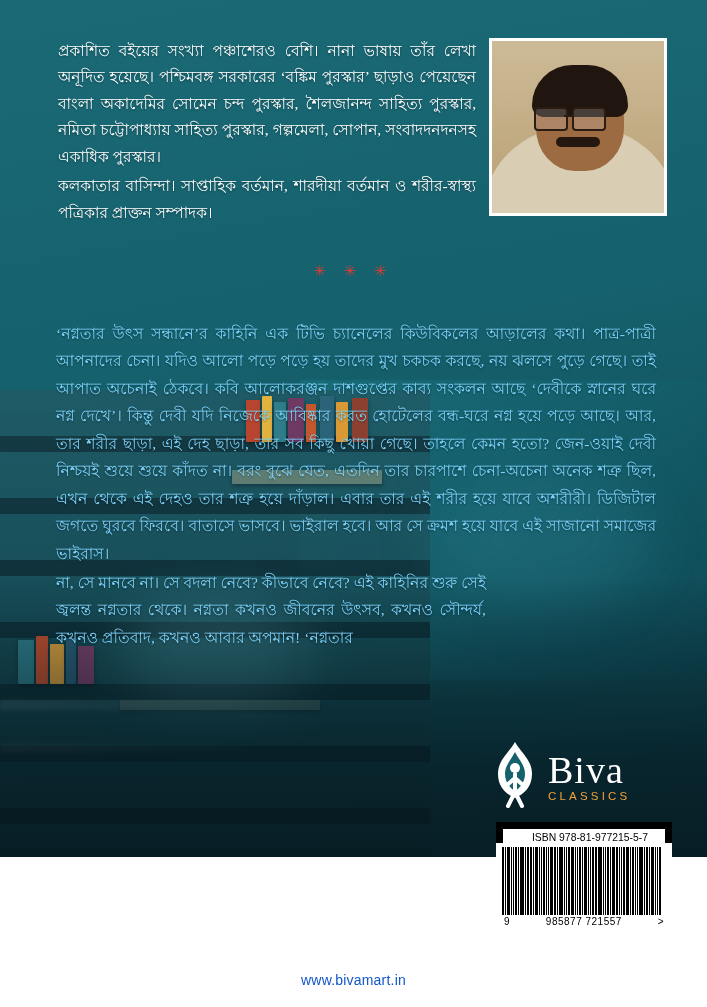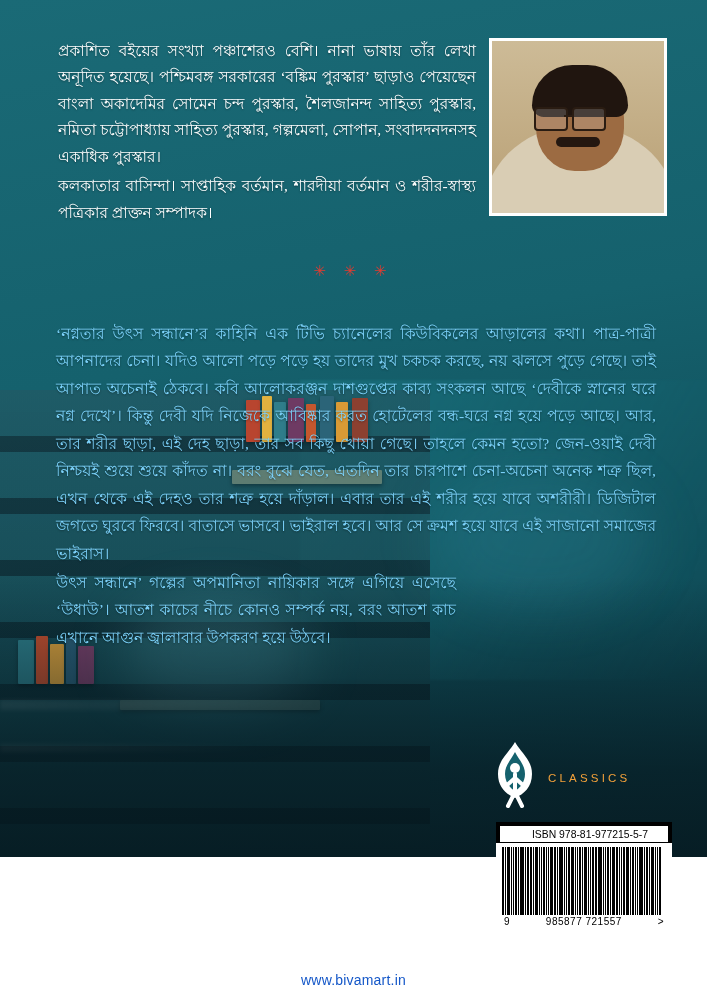--- a/index.html
+++ b/index.html
@@ -231,21 +231,21 @@
     letter-spacing: 3.2px;
     margin-top: 2px;
   }
   
   .isbn-box {
     position: absolute;
     left: 496px;
     top: 822px;
     width: 176px;
     background: #ffffff;
-    border: 4px solid #000000;
+    border: 7px solid #000000;
     box-sizing: border-box;
     padding: 3px 4px 2px 16px;
     text-align: center;
     font-family: "Liberation Sans", sans-serif;
     font-size: 10.4px;
     color: #000;
   }
   .barcode-wrap {
     position: absolute;
     left: 496px;
@@ -342,36 +342,37 @@
 
   <div class="block-author bn-text">
     <p>প্রকাশিত বইয়ের সংখ্যা পঞ্চাশেরও বেশি। নানা ভাষায় তাঁর লেখা অনূদিত হয়েছে। পশ্চিমবঙ্গ সরকারের ‘বঙ্কিম পুরস্কার’ ছাড়াও পেয়েছেন বাংলা অকাদেমির সোমেন চন্দ পুরস্কার, শৈলজানন্দ সাহিত্য পুরস্কার, নমিতা চট্টোপাধ্যায় সাহিত্য পুরস্কার, গল্পমেলা, সোপান, সংবাদদনদনসহ একাধিক পুরস্কার।</p>
     <p>কলকাতার বাসিন্দা। সাপ্তাহিক বর্তমান, শারদীয়া বর্তমান ও শরীর-স্বাস্থ্য পত্রিকার প্রাক্তন সম্পাদক।</p>
   </div>
 
   <div class="stars">✳ ✳ ✳</div>
 
   <div class="block-blurb">
     <p>‘নগ্নতার উৎস সন্ধানে’র কাহিনি এক টিভি চ্যানেলের কিউবিকলের আড়ালের কথা। পাত্র-পাত্রী আপনাদের চেনা। যদিও আলো পড়ে পড়ে হয় তাদের মুখ চকচক করছে, নয় ঝলসে পুড়ে গেছে। তাই আপাত অচেনাই ঠেকবে। কবি আলোকরঞ্জন দাশগুপ্তের কাব্য সংকলন আছে ‘দেবীকে স্নানের ঘরে নগ্ন দেখে’। কিন্তু দেবী যদি নিজেকে আবিষ্কার করত হোটেলের বন্ধ-ঘরে নগ্ন হয়ে পড়ে আছে। আর, তার শরীর ছাড়া, এই দেহ ছাড়া, তার সব কিছু খোয়া গেছে। তাহলে কেমন হতো? জেন-ওয়াই দেবী নিশ্চয়ই শুয়ে শুয়ে কাঁদত না। বরং বুঝে যেত, এতদিন তার চারপাশে চেনা-অচেনা অনেক শত্রু ছিল, এখন থেকে এই দেহও তার শত্রু হয়ে দাঁড়াল। এবার তার এই শরীর হয়ে যাবে অশরীরী। ডিজিটাল জগতে ঘুরবে ফিরবে। বাতাসে ভাসবে। ভাইরাল হবে। আর সে ক্রমশ হয়ে যাবে এই সাজানো সমাজের ভাইরাস।</p>
-    <p class="narrow2">উৎস সন্ধানে’ গল্পের অপমানিতা নায়িকার সঙ্গে এগিয়ে এসেছে ‘উধাউ’। আতশ কাচের নীচে কোনও সম্পর্ক নয়, বরং আতশ কাচ এখানে আগুন জ্বালাবার উপকরণ হয়ে উঠবে।</p>
+    <p class="narrow">না, সে মানবে না। সে বদলা নেবে? কীভাবে নেবে? এই কাহিনির শুরু সেই জ্বলন্ত নগ্নতার থেকে। নগ্নতা কখনও জীবনের উৎসব, কখনও সৌন্দর্য, কখনও প্রতিবাদ, কখনও আবার অপমান! ‘নগ্নতার</p>
   </div>
 
   <div class="torn-white"></div>
   <div class="torn-white-2"></div>
 
   <div class="publisher">
     <div class="pub-mark">
       <svg width="46" height="74" viewBox="0 0 46 74" aria-hidden="true">
         <path d="M23 2 C30 14 40 20 40 34 C40 47 32 54 23 58 C14 54 6 47 6 34 C6 20 16 14 23 2 Z" fill="#ffffff"></path>
         <path d="M23 12 C27 20 33 25 33 34 C33 42 28 48 23 51 C18 48 13 42 13 34 C13 25 19 20 23 12 Z" fill="#15616d"></path>
         <circle cx="23" cy="28" r="5" fill="#ffffff"></circle>
         <path d="M23 34 L23 52 M23 38 L14 46 M23 38 L32 46 M23 52 L16 66 M23 52 L30 66" stroke="#ffffff" stroke-width="4" stroke-linecap="round" fill="none"></path>
       </svg>
     </div>
     <div>
+      <div class="pub-word">Biva</div>
       <div class="pub-sub">CLASSICS</div>
     </div>
   </div>
 
   <div class="isbn-box">ISBN  978-81-977215-5-7</div>
 
   <div class="barcode-wrap">
     <div class="bars">
       <i style="width:2px"></i>
         <i style="width:1px"></i>

